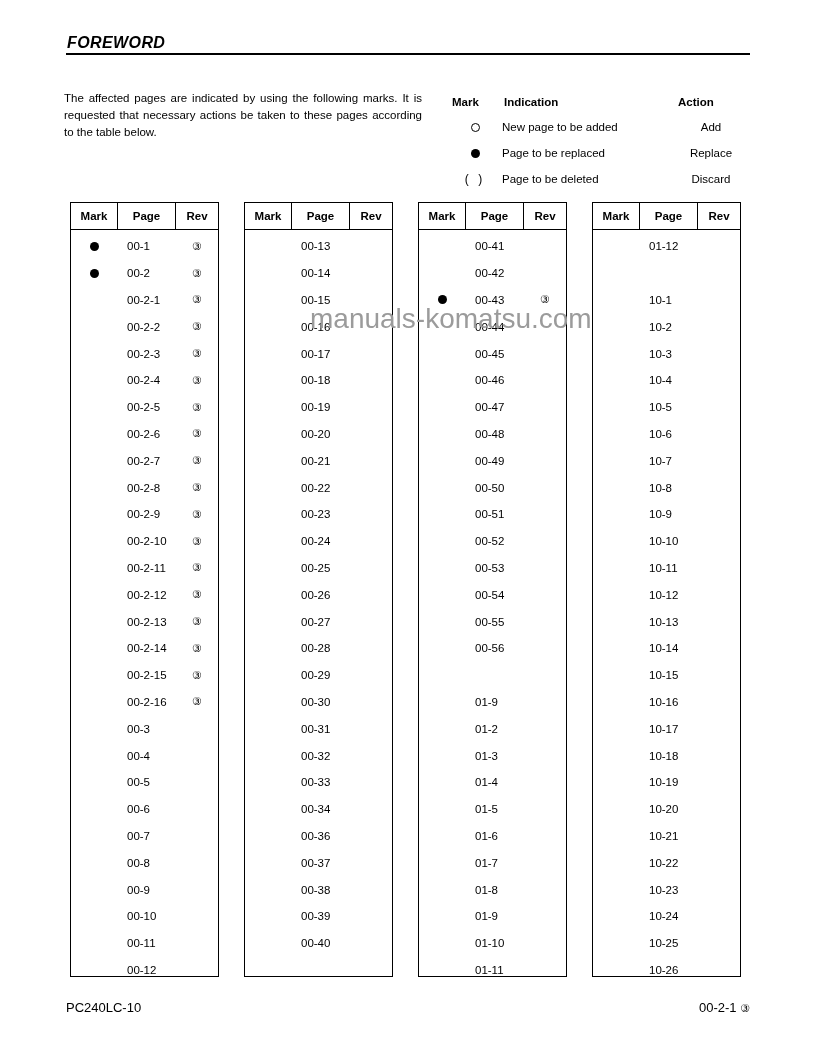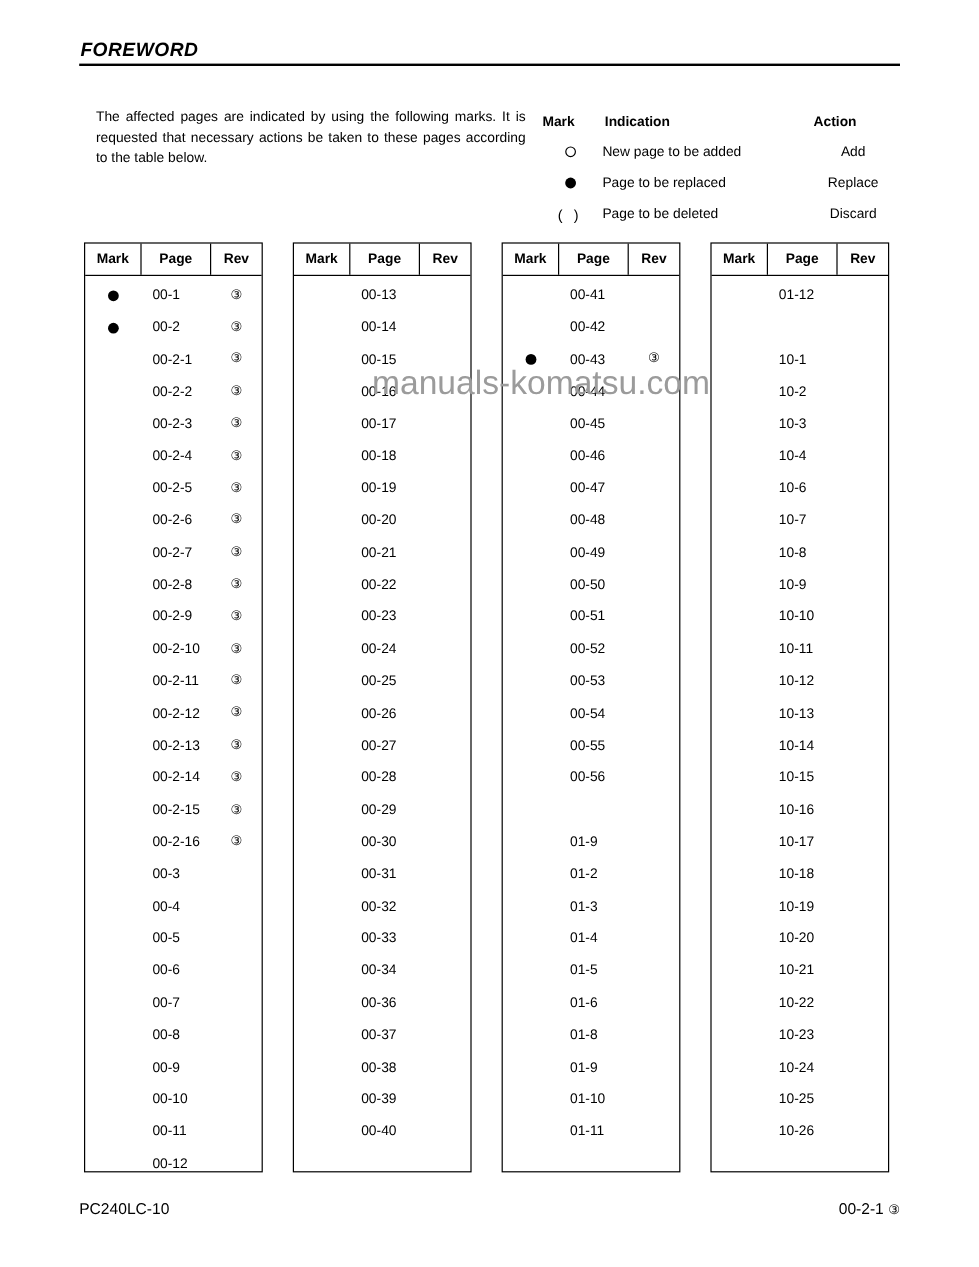--- a/index.html
+++ b/index.html
@@ -40,21 +40,21 @@
   }
   .header-rule {
     margin-top: 1px;
     border-bottom: 2.5px solid #000;
     width: 100%;
   }
 
   
   .intro {
     position: absolute;
-    left: 80px;
+    left: 64px;
     top: 90px;
     width: 358px;
     font-size: 11.5px;
     line-height: 17px;
     text-align: justify;
   }
   .intro p { margin: 0; }
 
   
   .legend {
@@ -652,20 +652,25 @@
             <div class="td-page">01-5</div>
             <div class="td-rev"></div>
           </div>
           <div class="trow">
             <div class="td-mark"></div>
             <div class="td-page">01-6</div>
             <div class="td-rev"></div>
           </div>
           <div class="trow">
             <div class="td-mark"></div>
+            <div class="td-page">01-7</div>
+            <div class="td-rev"></div>
+          </div>
+          <div class="trow">
+            <div class="td-mark"></div>
             <div class="td-page">01-8</div>
             <div class="td-rev"></div>
           </div>
           <div class="trow">
             <div class="td-mark"></div>
             <div class="td-page">01-9</div>
             <div class="td-rev"></div>
           </div>
           <div class="trow">
             <div class="td-mark"></div>
@@ -711,20 +716,25 @@
             <div class="td-page">10-3</div>
             <div class="td-rev"></div>
           </div>
           <div class="trow">
             <div class="td-mark"></div>
             <div class="td-page">10-4</div>
             <div class="td-rev"></div>
           </div>
           <div class="trow">
             <div class="td-mark"></div>
+            <div class="td-page">10-5</div>
+            <div class="td-rev"></div>
+          </div>
+          <div class="trow">
+            <div class="td-mark"></div>
             <div class="td-page">10-6</div>
             <div class="td-rev"></div>
           </div>
           <div class="trow">
             <div class="td-mark"></div>
             <div class="td-page">10-7</div>
             <div class="td-rev"></div>
           </div>
           <div class="trow">
             <div class="td-mark"></div>

